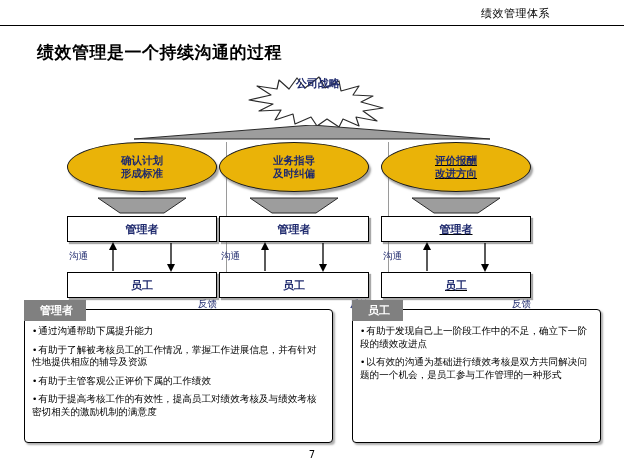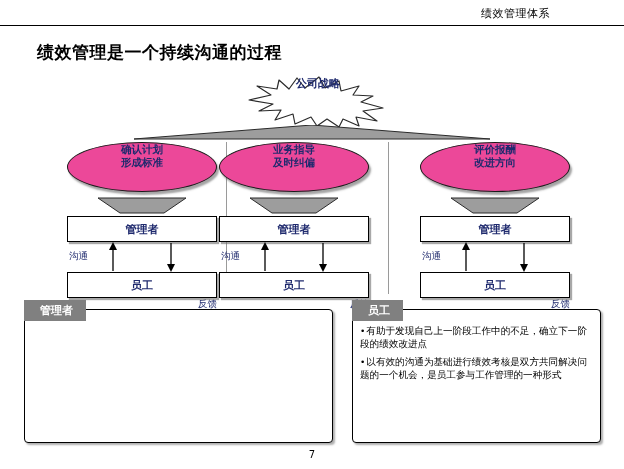--- a/index.html
+++ b/index.html
@@ -99,32 +99,32 @@
   .col-divider.d2 { left: 388px; }
 
   
   .col {
     position: absolute;
     top: 142px;
     width: 150px;
   }
   .col.c1 { left: 67px; }
   .col.c2 { left: 219px; }
-  .col.c3 { left: 420px; }
+  .col.c3 { left: 381px; text-decoration: underline; }
 
   .phase-ellipse {
     position: relative;
     width: 150px;
     height: 50px;
     border-radius: 50%;
-    background: #ec4899;
+    background: #eab308;
     border: 1.5px solid #1a1a1a;
     box-shadow: 2px 3px 2px rgba(90,90,90,0.55);
     display: flex;
-    align-items: flex-start;
+    align-items: center;
     justify-content: center;
     box-sizing: border-box;
   }
   .phase-text {
     font-size: 10.5px;
     font-weight: bold;
     color: #1f2a6e;
     line-height: 13px;
     text-align: center;
     white-space: pre-line;
@@ -344,20 +344,26 @@
       <span class="link-label fb">反馈</span>
     </div>
   </div>
   <div class="role-box employee">
     <span>员工</span>
   </div>
 </div>
 
 <div class="panel left">
   <div class="panel-tab">管理者</div>
+  <div class="panel-body">
+    <span class="bullet">通过沟通帮助下属提升能力</span>
+    <span class="bullet">有助于了解被考核员工的工作情况，掌握工作进展信息，并有针对性地提供相应的辅导及资源</span>
+    <span class="bullet">有助于主管客观公正评价下属的工作绩效</span>
+    <span class="bullet">有助于提高考核工作的有效性，提高员工对绩效考核及与绩效考核密切相关的激励机制的满意度</span>
+  </div>
 </div>
 
 <div class="panel right">
   <div class="panel-tab">员工</div>
   <div class="panel-body">
     <span class="bullet">有助于发现自己上一阶段工作中的不足，确立下一阶段的绩效改进点</span>
     <span class="bullet">以有效的沟通为基础进行绩效考核是双方共同解决问题的一个机会，是员工参与工作管理的一种形式</span>
   </div>
 </div>
 

